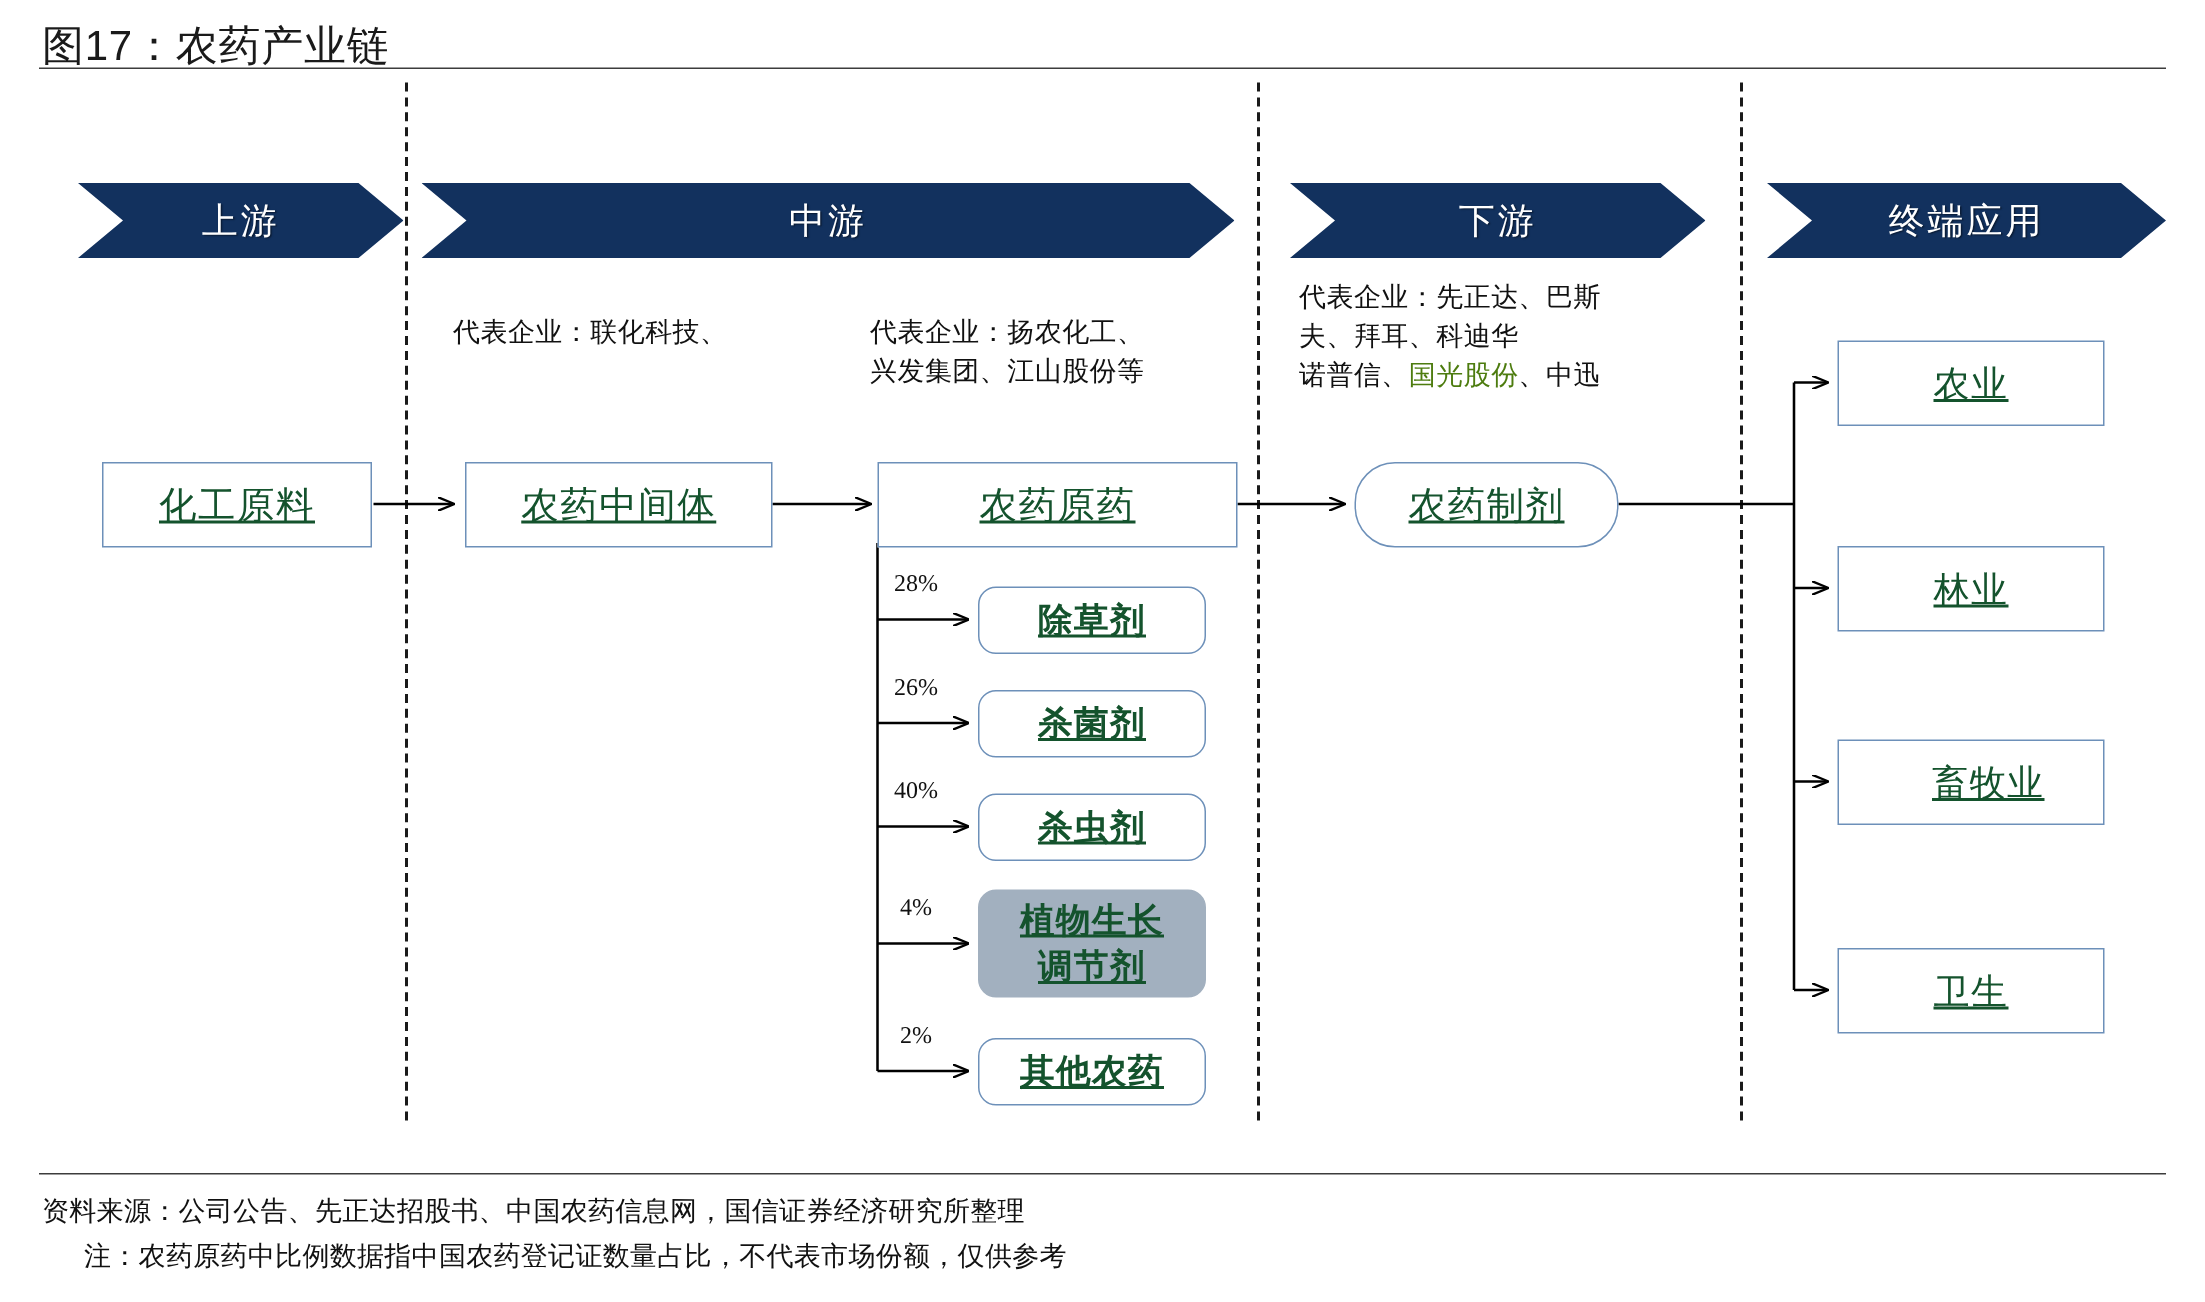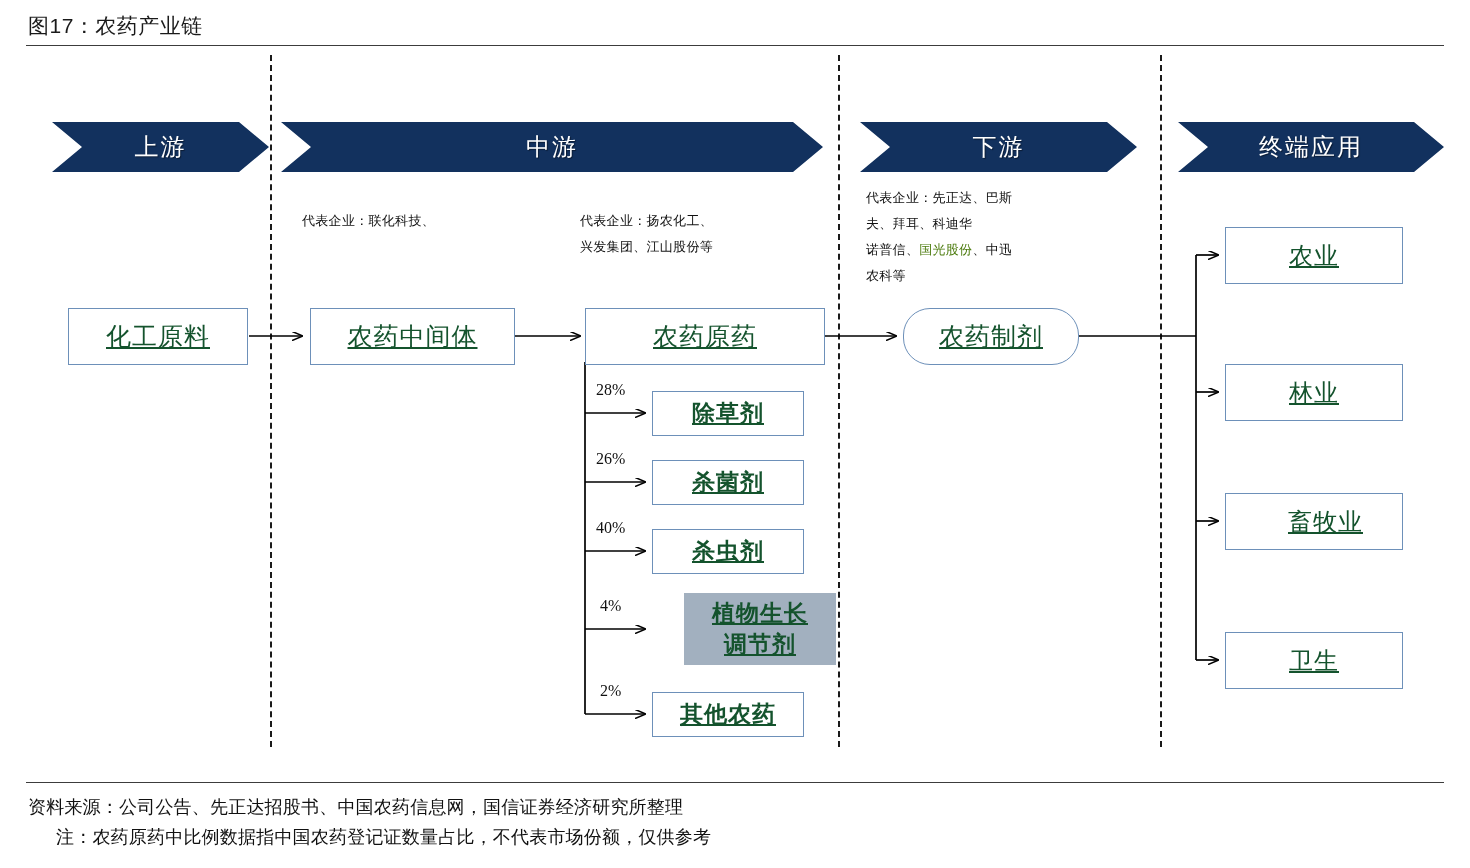--- a/index.html
+++ b/index.html
@@ -4,57 +4,57 @@
 <style>
   html,body{margin:0;padding:0;background:#ffffff;}
   body{
     width:1470px;height:868px;position:relative;overflow:hidden;
     font-family:"Liberation Sans","DejaVu Sans",sans-serif;
     color:#000;
   }
   
   #title{
     position:absolute;left:28px;top:12px;
-    font-size:21px;letter-spacing:.5px;color:#1a1a1a;
+    font-size:28px;letter-spacing:.5px;color:#1a1a1a;
   }
   #title-rule{
     position:absolute;left:26px;top:45px;width:1418px;height:0;
     border-top:1.4px solid #3c3c3c;
   }
   
   .divider{
     position:absolute;top:55px;height:692px;width:0;
     border-left:2px dashed #1a1a1a;
   }
   
   .banner{
     position:absolute;height:50px;background:#12315e;color:#fff;
     display:flex;align-items:center;justify-content:center;
     font-size:24px;letter-spacing:2px;
     clip-path:polygon(0 0, calc(100% - 30px) 0, 100% 50%, calc(100% - 30px) 100%, 0 100%, 30px 50%);
     text-shadow:1px 1px 1px rgba(0,0,0,.45);
   }
   
   .note{
-    position:absolute;font-size:13px;line-height:26px;color:#111;
+    position:absolute;font-size:18px;line-height:26px;color:#111;
     letter-spacing:.3px;
   }
   .note .hl{color:#4d7c0f;}
   
   .box{
     position:absolute;box-sizing:border-box;
     border:1.4px solid #6d90b9;background:#fff;
     display:flex;align-items:center;justify-content:center;
     text-align:center;color:#14532d;text-decoration:underline;
   }
   .box.main{font-size:25px;letter-spacing:1px;}
-  .box.sub{font-size:23px;font-weight:bold;letter-spacing:1px;}
+  .box.sub{font-size:23px;font-weight:bold;letter-spacing:1px;border-radius:12px;}
   .box.end{font-size:24px;letter-spacing:1px;}
   .box.filled{background:#a2b0bf;border-color:#a2b0bf;}
-  .box.sub.two-line{line-height:31px;margin-left:32px;}
+  .box.sub.two-line{line-height:31px;}
   
   .pct{
     position:absolute;font-size:16px;color:#111;
     font-family:"Liberation Serif","DejaVu Serif",serif;
   }
   
   #wires{position:absolute;left:0;top:0;width:1470px;height:868px;}
   
   #footer-rule{
     position:absolute;left:26px;top:782px;width:1418px;height:0;
@@ -95,21 +95,20 @@
 
 <div class="note" style="left:580px;top:208px;width:250px;">
   <div>代表企业：扬农化工、</div>
   <div>兴发集团、江山股份等</div>
 </div>
 
 <div class="note" style="left:866px;top:185px;width:270px;">
   <div>代表企业：先正达、巴斯</div>
   <div>夫、拜耳、科迪华</div>
   <div><span>诺普信、</span><span class="hl">国光股份</span><span>、中迅</span></div>
-  <div>农科等</div>
 </div>
 
 <svg id="wires">
   <defs>
     <marker id="ah" markerWidth="11" markerHeight="9" refX="10" refY="4.5" orient="auto" markerUnits="userSpaceOnUse">
       <path d="M0,0 L11,4.5 L0,9" fill="none" stroke="#000" stroke-width="1.6"></path>
     </marker>
   </defs>
 
   <line x1="249" y1="336" x2="302" y2="336" stroke="#000" stroke-width="1.7" marker-end="url(#ah)"></line>

